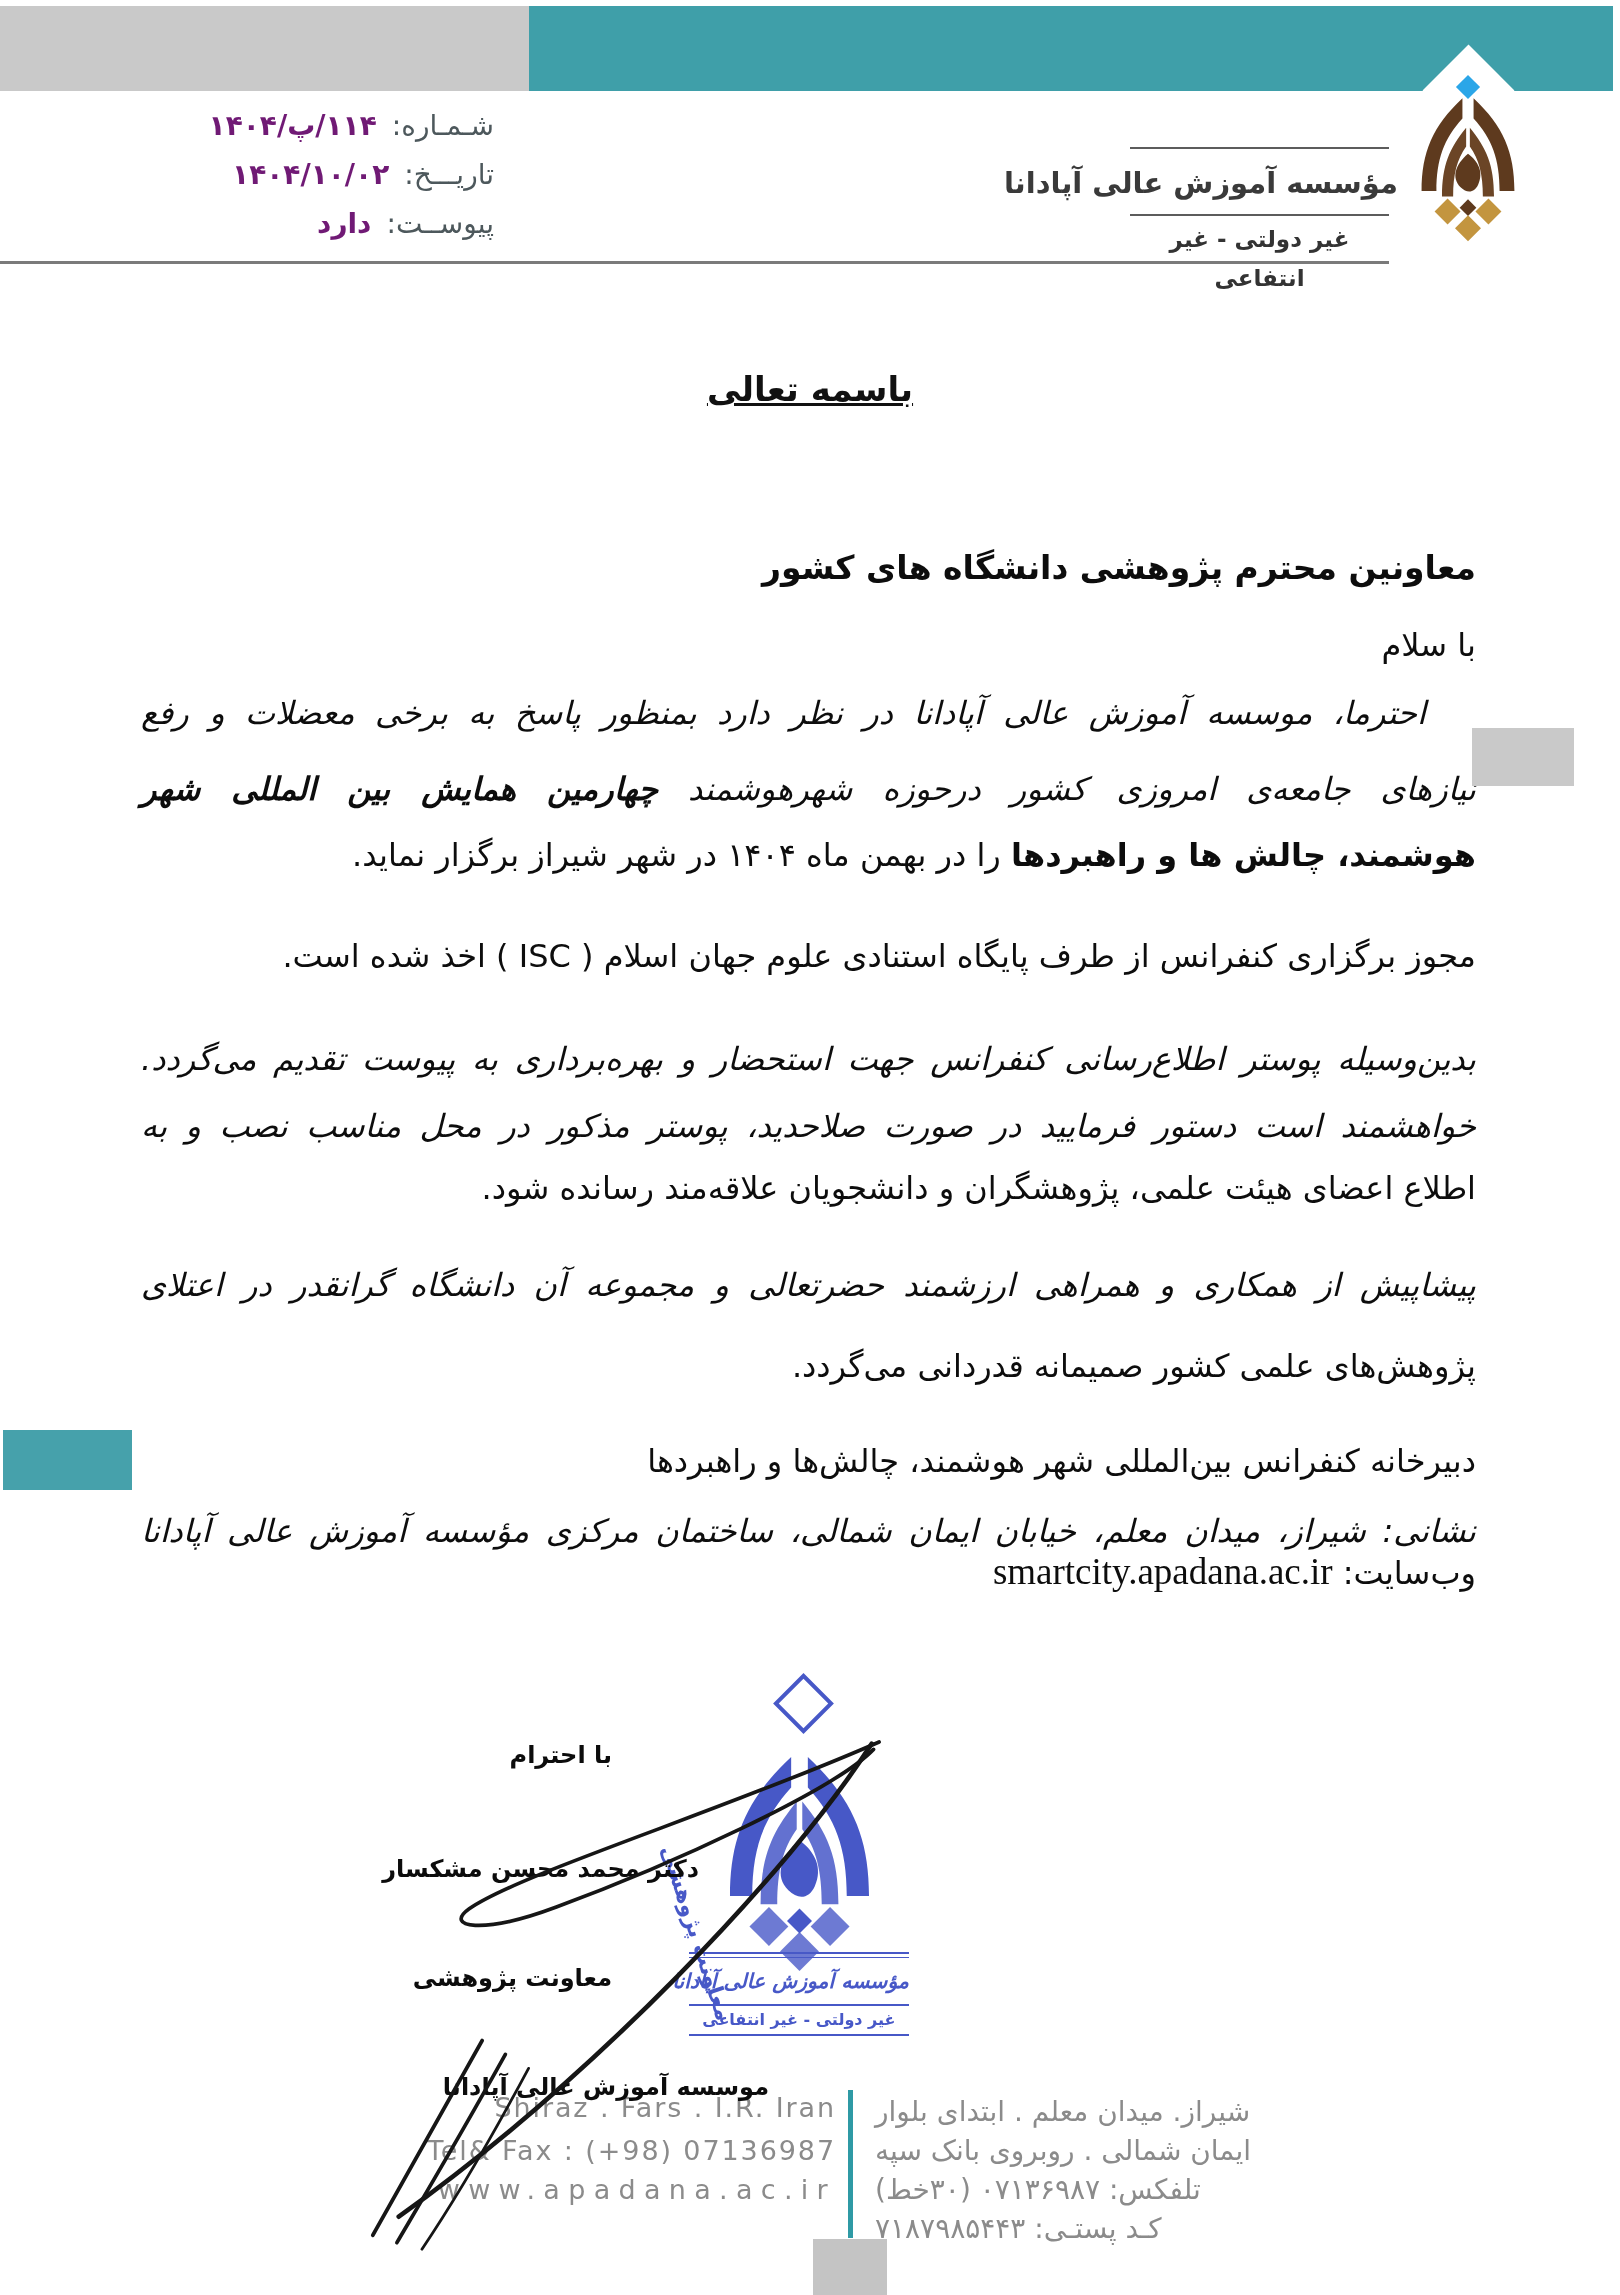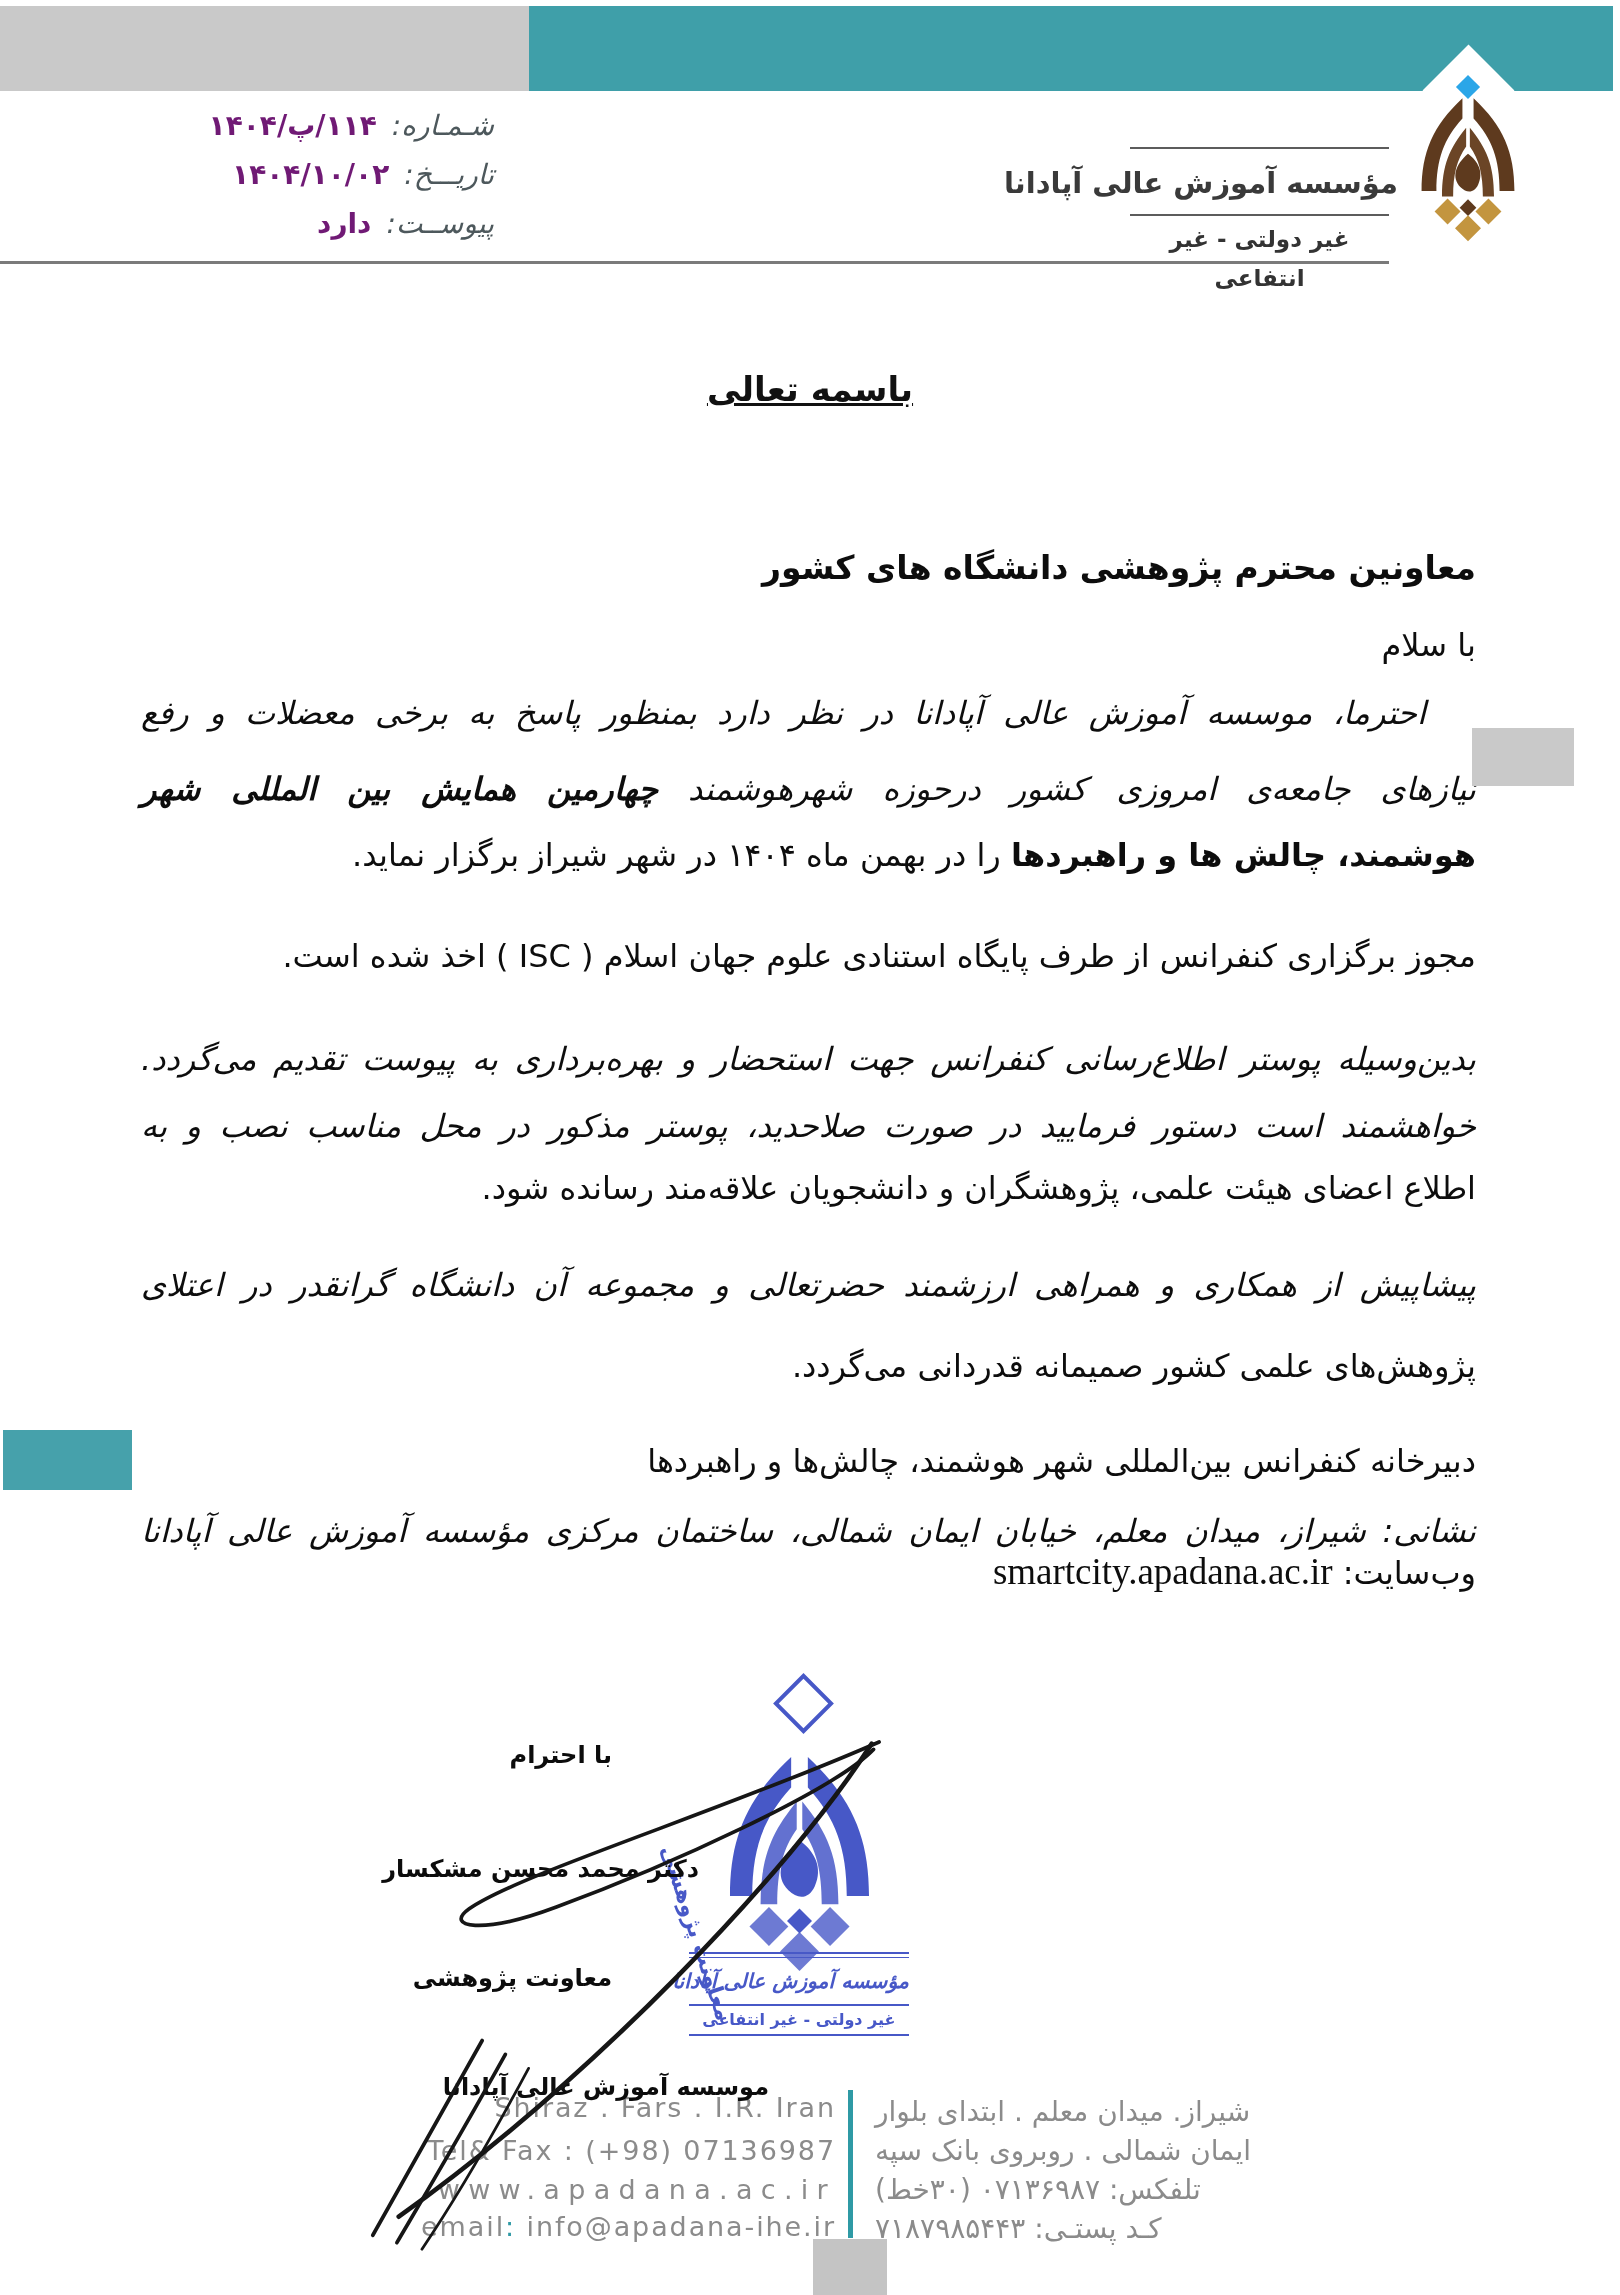--- a/index.html
+++ b/index.html
@@ -13,21 +13,21 @@
   .emblem{position:absolute;left:1403px;top:72px;width:130px;height:186px;z-index:3;}
   
   .brand-rule{position:absolute;left:1130px;width:259px;height:1.9px;background:#5c5c5c;}
   .brand-title{position:absolute;left:1121px;top:154px;width:277px;height:58px;line-height:58px;
                text-align:center;font-size:29px;font-weight:bold;color:#3a3a3a;direction:rtl;white-space:nowrap;}
   .brand-sub{position:absolute;left:1121px;top:220px;width:277px;height:39px;line-height:39px;
              text-align:center;font-size:23px;font-weight:bold;color:#333;direction:rtl;letter-spacing:0.9px;}
   .head-rule{position:absolute;left:0;top:261px;width:1389px;height:2.8px;background:#7a7a7a;}
   
   .hrow{position:absolute;right:1126px;height:43px;line-height:43px;direction:rtl;white-space:nowrap;font-size:28px;}
-  .hrow .lbl{color:#4d585c;margin-left:15px;font-style:italic;}
+  .hrow .lbl{color:#4d585c;margin-left:15px;}
   .hrow .val{color:#701a75;font-weight:bold;}
   
   .line{position:absolute;right:144px;left:141px;height:56px;line-height:56px;direction:rtl;
         font-size:32px;color:#0d0d0d;text-align:right;white-space:nowrap;}
   .line.just{white-space:normal;text-align:justify;text-align-last:justify;font-style:italic;}
   .line b{font-weight:bold;}
   .center{position:absolute;left:0;right:0;text-align:center;}
   .serif{font-family:"Liberation Serif","DejaVu Serif",serif;}
   
   .accent-gray{position:absolute;right:46px;top:728px;width:102px;height:58px;background:#c9c9c9;}
@@ -161,23 +161,20 @@
     <path d="M545,2215 C495,2305 455,2372 428,2418" fill="none" stroke="#161616" stroke-width="4" stroke-linecap="round"></path>
     <path d="M570,2230 C523,2318 484,2382 455,2425" fill="none" stroke="#161616" stroke-width="3" stroke-linecap="round"></path>
   </svg>
 
   <div class="f-div"></div>
   <div class="f-gray"></div>
 
   <div class="fen" style="top:2089px">Shiraz . Fars . I.R. Iran</div>
   <div class="fen" style="top:2132px">Tel&amp; Fax : (+98) 07136987</div>
   <div class="fen wide" style="top:2171px">www.apadana.ac.ir</div>
-  <div class="fen" style="top:2208px">
-    <span>email</span><span class="teal">:</span><span> info@apadana-ihe.ir</span>
-  </div>
 
   <div class="ffa" style="top:2093px">شیراز. میدان معلم . ابتدای بلوار</div>
   <div class="ffa" style="top:2132px">ایمان شمالی . روبروی بانک سپه</div>
   <div class="ffa" style="top:2171px">تلفکس: ۰۷۱۳۶۹۸۷ (۳۰خط)</div>
   <div class="ffa" style="top:2210px">کـد پستـی: ۷۱۸۷۹۸۵۴۴۳</div>
 
 </div>
 
 
 </body></html>

